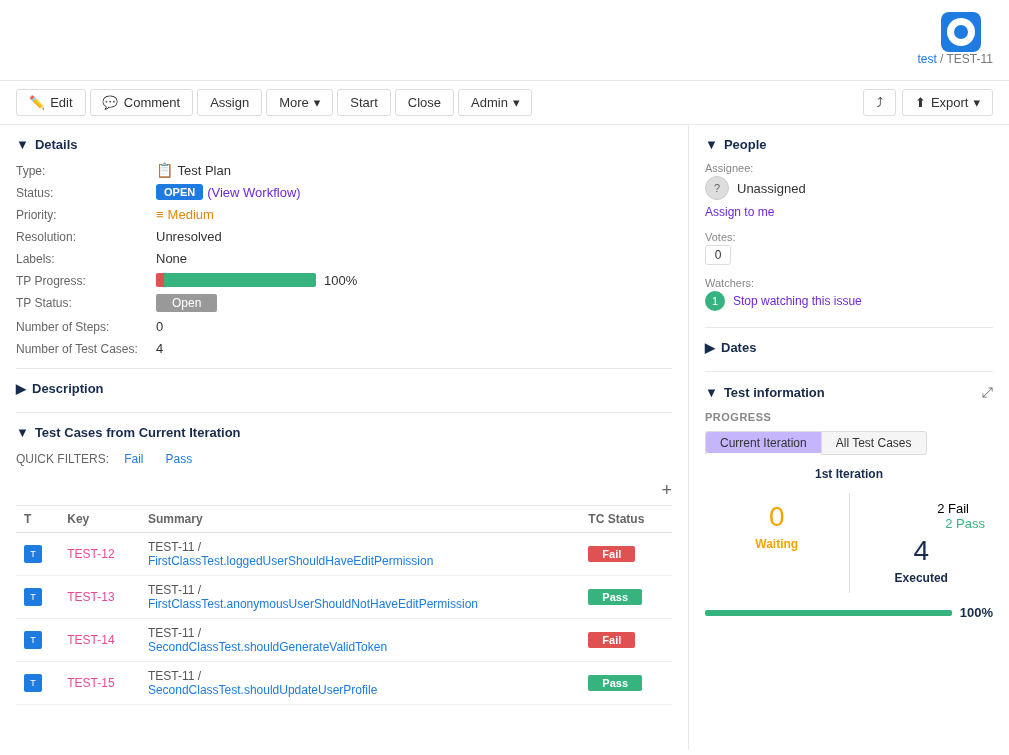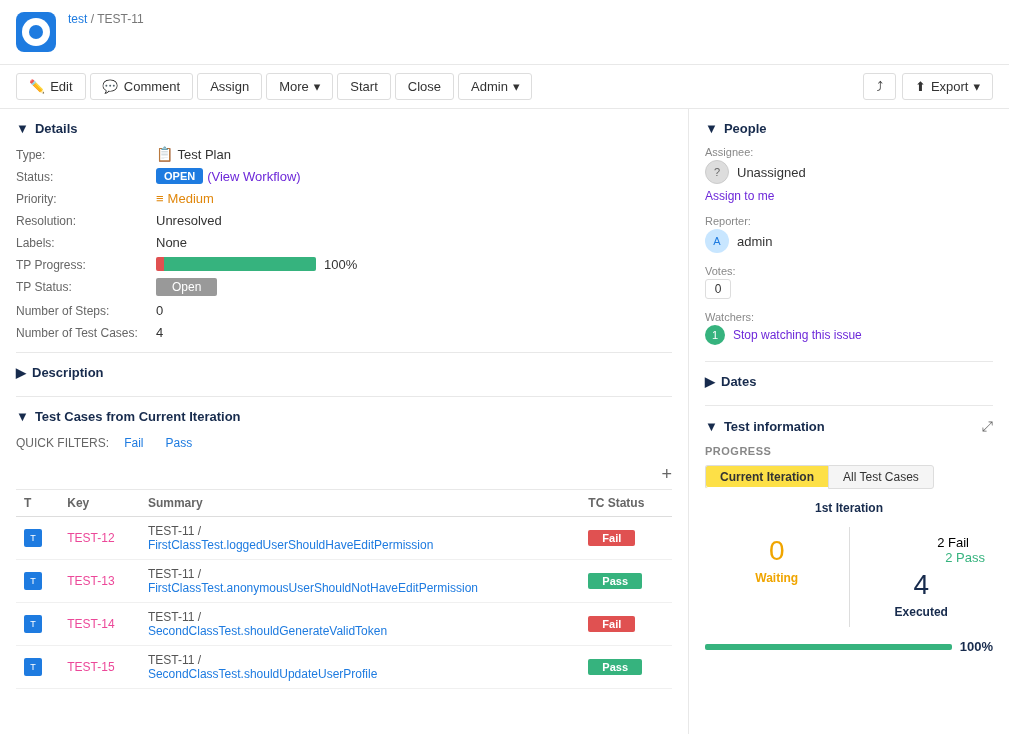--- a/index.html
+++ b/index.html
@@ -1,18 +1,18 @@
 <!DOCTYPE html>
 <html><head>
   <meta charset="utf-8">
   <style>
     * { box-sizing: border-box; margin: 0; padding: 0; }
     body { font-family: -apple-system, BlinkMacSystemFont, 'Segoe UI', Arial, sans-serif; font-size: 13px; color: #333; background: #fff; }
     
-    .header { display: flex; align-items: flex-start; padding: 12px 16px; border-bottom: 1px solid #e8e8e8; }
+    .header { display: flex; align-items: flex-end; padding: 12px 16px; border-bottom: 1px solid #e8e8e8; flex-direction: column; }
     .app-icon { width: 40px; height: 40px; background: #1e7be0; border-radius: 8px; display: flex; align-items: center; justify-content: center; margin-right: 12px; flex-shrink: 0; }
     .app-icon-inner { width: 28px; height: 28px; background: white; border-radius: 50%; display: flex; align-items: center; justify-content: center; }
     .app-icon-pupil { width: 14px; height: 14px; background: #1e7be0; border-radius: 50%; }
     .breadcrumb { font-size: 12px; color: #777; margin-bottom: 2px; }
     .breadcrumb a { color: #1e7be0; text-decoration: none; }
     .page-title { font-size: 20px; font-weight: 600; color: #172b4d; }
     
     .toolbar { display: flex; align-items: center; padding: 8px 16px; border-bottom: 1px solid #e8e8e8; gap: 4px; }
     .btn { display: inline-flex; align-items: center; gap: 5px; padding: 5px 12px; border: 1px solid #ddd; border-radius: 3px; background: #fff; cursor: pointer; font-size: 13px; color: #333; }
     .toolbar-right { margin-left: auto; display: flex; gap: 6px; }
@@ -71,21 +71,21 @@
     .dates-section { margin-bottom: 16px; cursor: pointer; }
     .dates-section .section-header { }
     
     .test-info-section { }
     .test-info-header { display: flex; align-items: center; justify-content: space-between; margin-bottom: 10px; }
     .expand-icon { color: #666; font-size: 14px; cursor: pointer; }
     .progress-label { font-size: 11px; font-weight: 600; color: #888; margin-bottom: 8px; letter-spacing: 0.5px; }
     
     .iteration-tabs { display: flex; gap: 0; margin-bottom: 12px; }
     .iter-tab { padding: 4px 14px; border: 1px solid #ddd; font-size: 12px; cursor: pointer; background: #f5f5f5; color: #333; }
-    .iter-tab.active { background: #fde047; border-bottom-color: white; color: #333; box-shadow: inset 0 -1px 0 white; font-weight: bold; }
+    .iter-tab.active { background: #c4b5fd; border-bottom-color: white; color: #333; box-shadow: inset 0 -1px 0 white; }
     .iter-tab:first-child { border-radius: 3px 0 0 3px; border-right: none; }
     .iter-tab:last-child { border-radius: 0 3px 3px 0; }
     
     .iteration-title { text-align: center; font-size: 12px; font-weight: 600; color: #172b4d; margin-bottom: 12px; }
     
     .stats-row { display: flex; align-items: stretch; margin-bottom: 12px; }
     .stat-block { flex: 1; text-align: center; padding: 8px; }
     .stat-divider { width: 1px; background: #ddd; }
     .stat-number { font-size: 28px; font-weight: 300; margin-bottom: 4px; }
     .stat-label { font-size: 12px; font-weight: 600; }
@@ -325,27 +325,20 @@
       </div>
       <div style="margin-bottom:12px;">
         <div class="sub-label">Assignee:</div>
         <div class="assignee-row">
           <div class="avatar-placeholder">?</div>
           <span>Unassigned</span>
         </div>
         <a class="link-blue" style="font-size:12px;">Assign to me</a>
       </div>
       <div style="margin-bottom:12px;">
-        <div class="sub-label">Reporter:</div>
-        <div class="assignee-row">
-          <div class="avatar-admin">A</div>
-          <span>admin</span>
-        </div>
-      </div>
-      <div style="margin-bottom:12px;">
         <div class="sub-label">Votes:</div>
         <span class="votes-badge">0</span>
       </div>
       <div style="margin-bottom:12px;">
         <div class="sub-label">Watchers:</div>
         <div style="display:flex;align-items:center;gap:4px;">
           <span class="watcher-badge">1</span>
           <a class="link-blue" style="font-size:12px;">Stop watching this issue</a>
         </div>
       </div>

